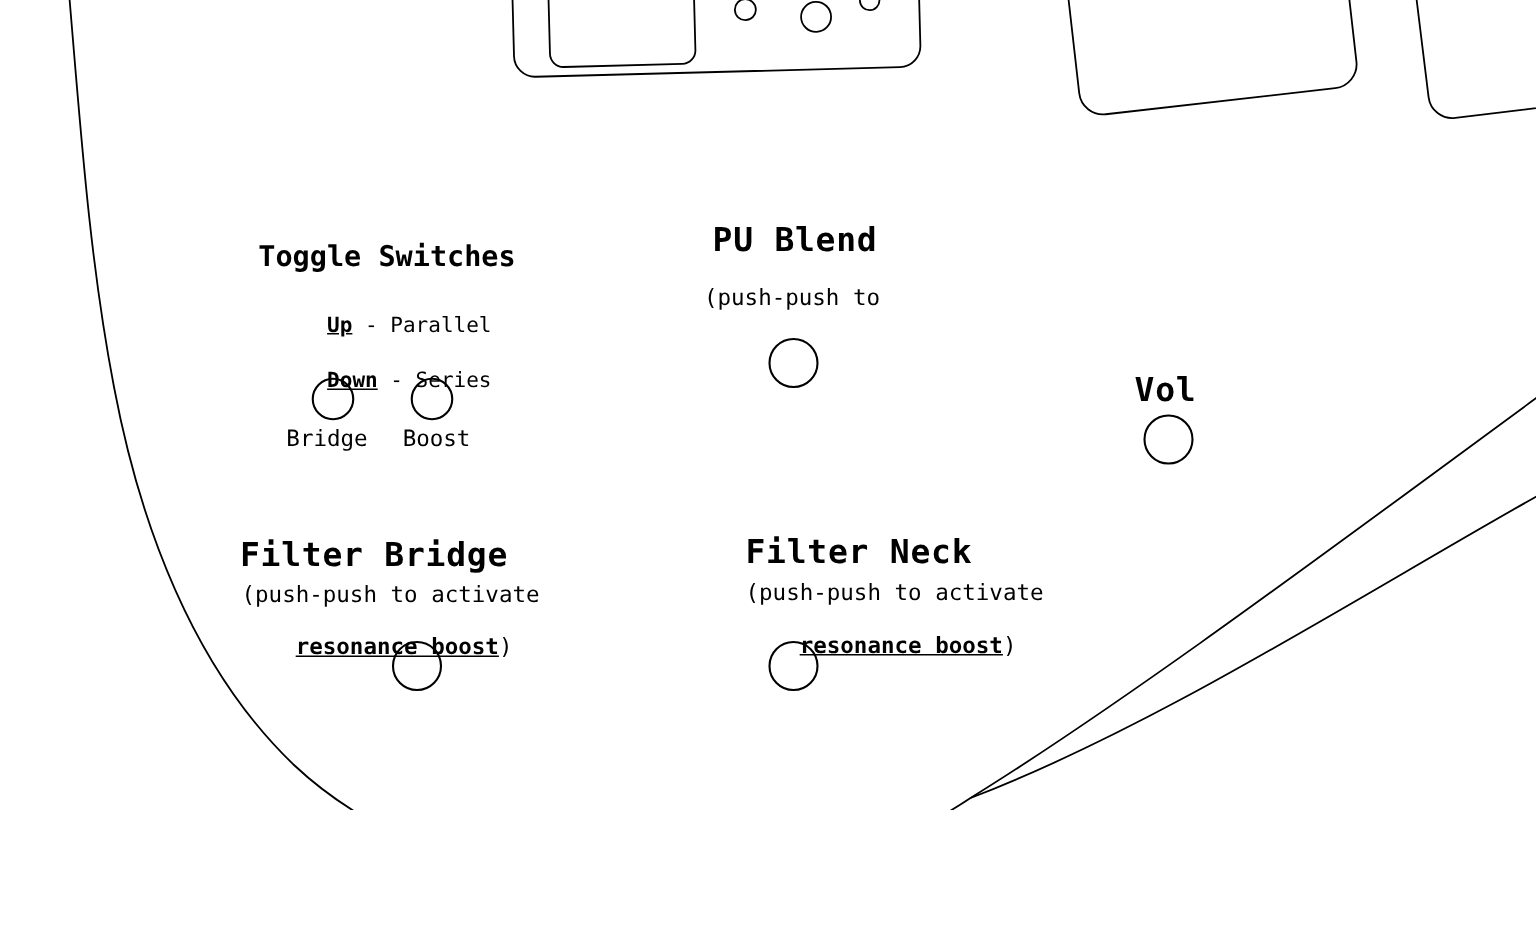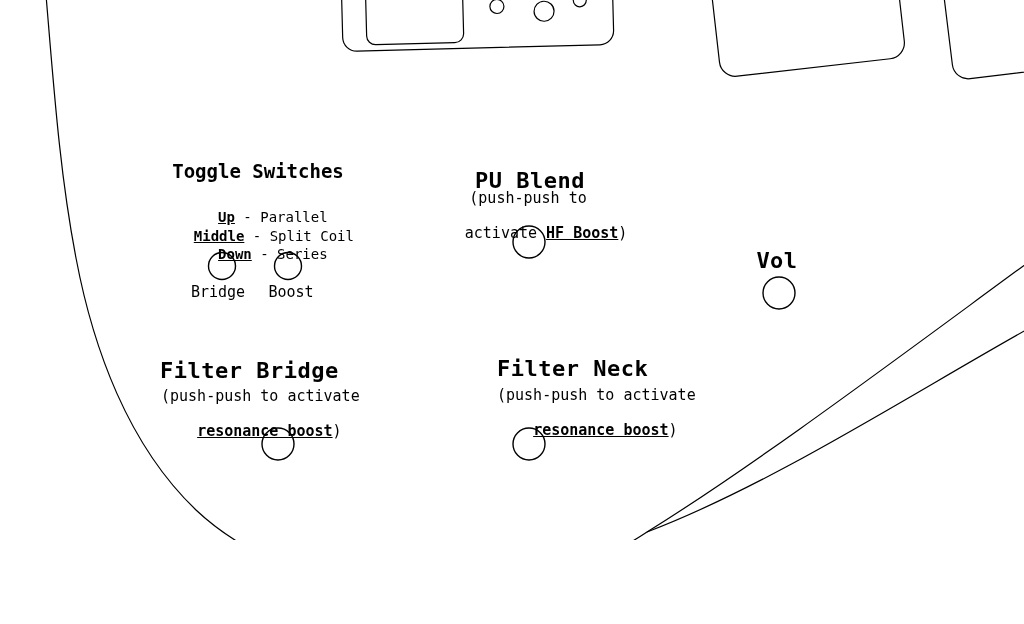--- a/index.html
+++ b/index.html
@@ -96,36 +96,30 @@
     <circle class="knob" cx="278" cy="444" r="16"></circle>
     <circle class="knob" cx="529" cy="444" r="16"></circle>
   </svg>
 
   <div class="txt center h-med" style="left:258px; top:161px;">Toggle Switches</div>
 
   <div class="txt center row" style="left:256px; top:193px;">
     <span class="b">Up</span><span> - </span><span>Parallel</span>
   </div>
 
-  <div class="txt center row" style="left:257px; top:212px;">
-    <span class="b">Middle</span><span> - </span><span>Split Coil</span>
-  </div>
 
   <div class="txt center row" style="left:256px; top:230px;">
     <span class="b">Down</span><span> - </span><span>Series</span>
   </div>
 
   <div class="txt center knob-label" style="left:218px; top:284px;">Bridge</div>
   <div class="txt center knob-label" style="left:291px; top:284px;">Boost</div>
 
-  <div class="txt center h-large" style="left:530px; top:168px;">PU Blend</div>
+  <div class="txt center h-large" style="left:530px; top:148px;">PU Blend</div>
   <div class="txt center desc" style="left:528px; top:190px;">(push-push to</div>
-  <div class="txt center desc" style="left:528px; top:208px;">
-    <span>activate </span><span class="b">HF Boost</span><span>)</span>
-  </div>
 
   <div class="txt center h-large" style="left:777px; top:248px;">Vol</div>
 
   <div class="txt h-large" style="left:160px; top:358px;">Filter Bridge</div>
   <div class="txt desc" style="left:161px; top:388px;">(push-push to activate</div>
   <div class="txt desc" style="left:161px; top:406px;">
     <span class="b">resonance boost</span><span>)</span>
   </div>
 
   <div class="txt h-large" style="left:497px; top:356px;">Filter Neck</div>

